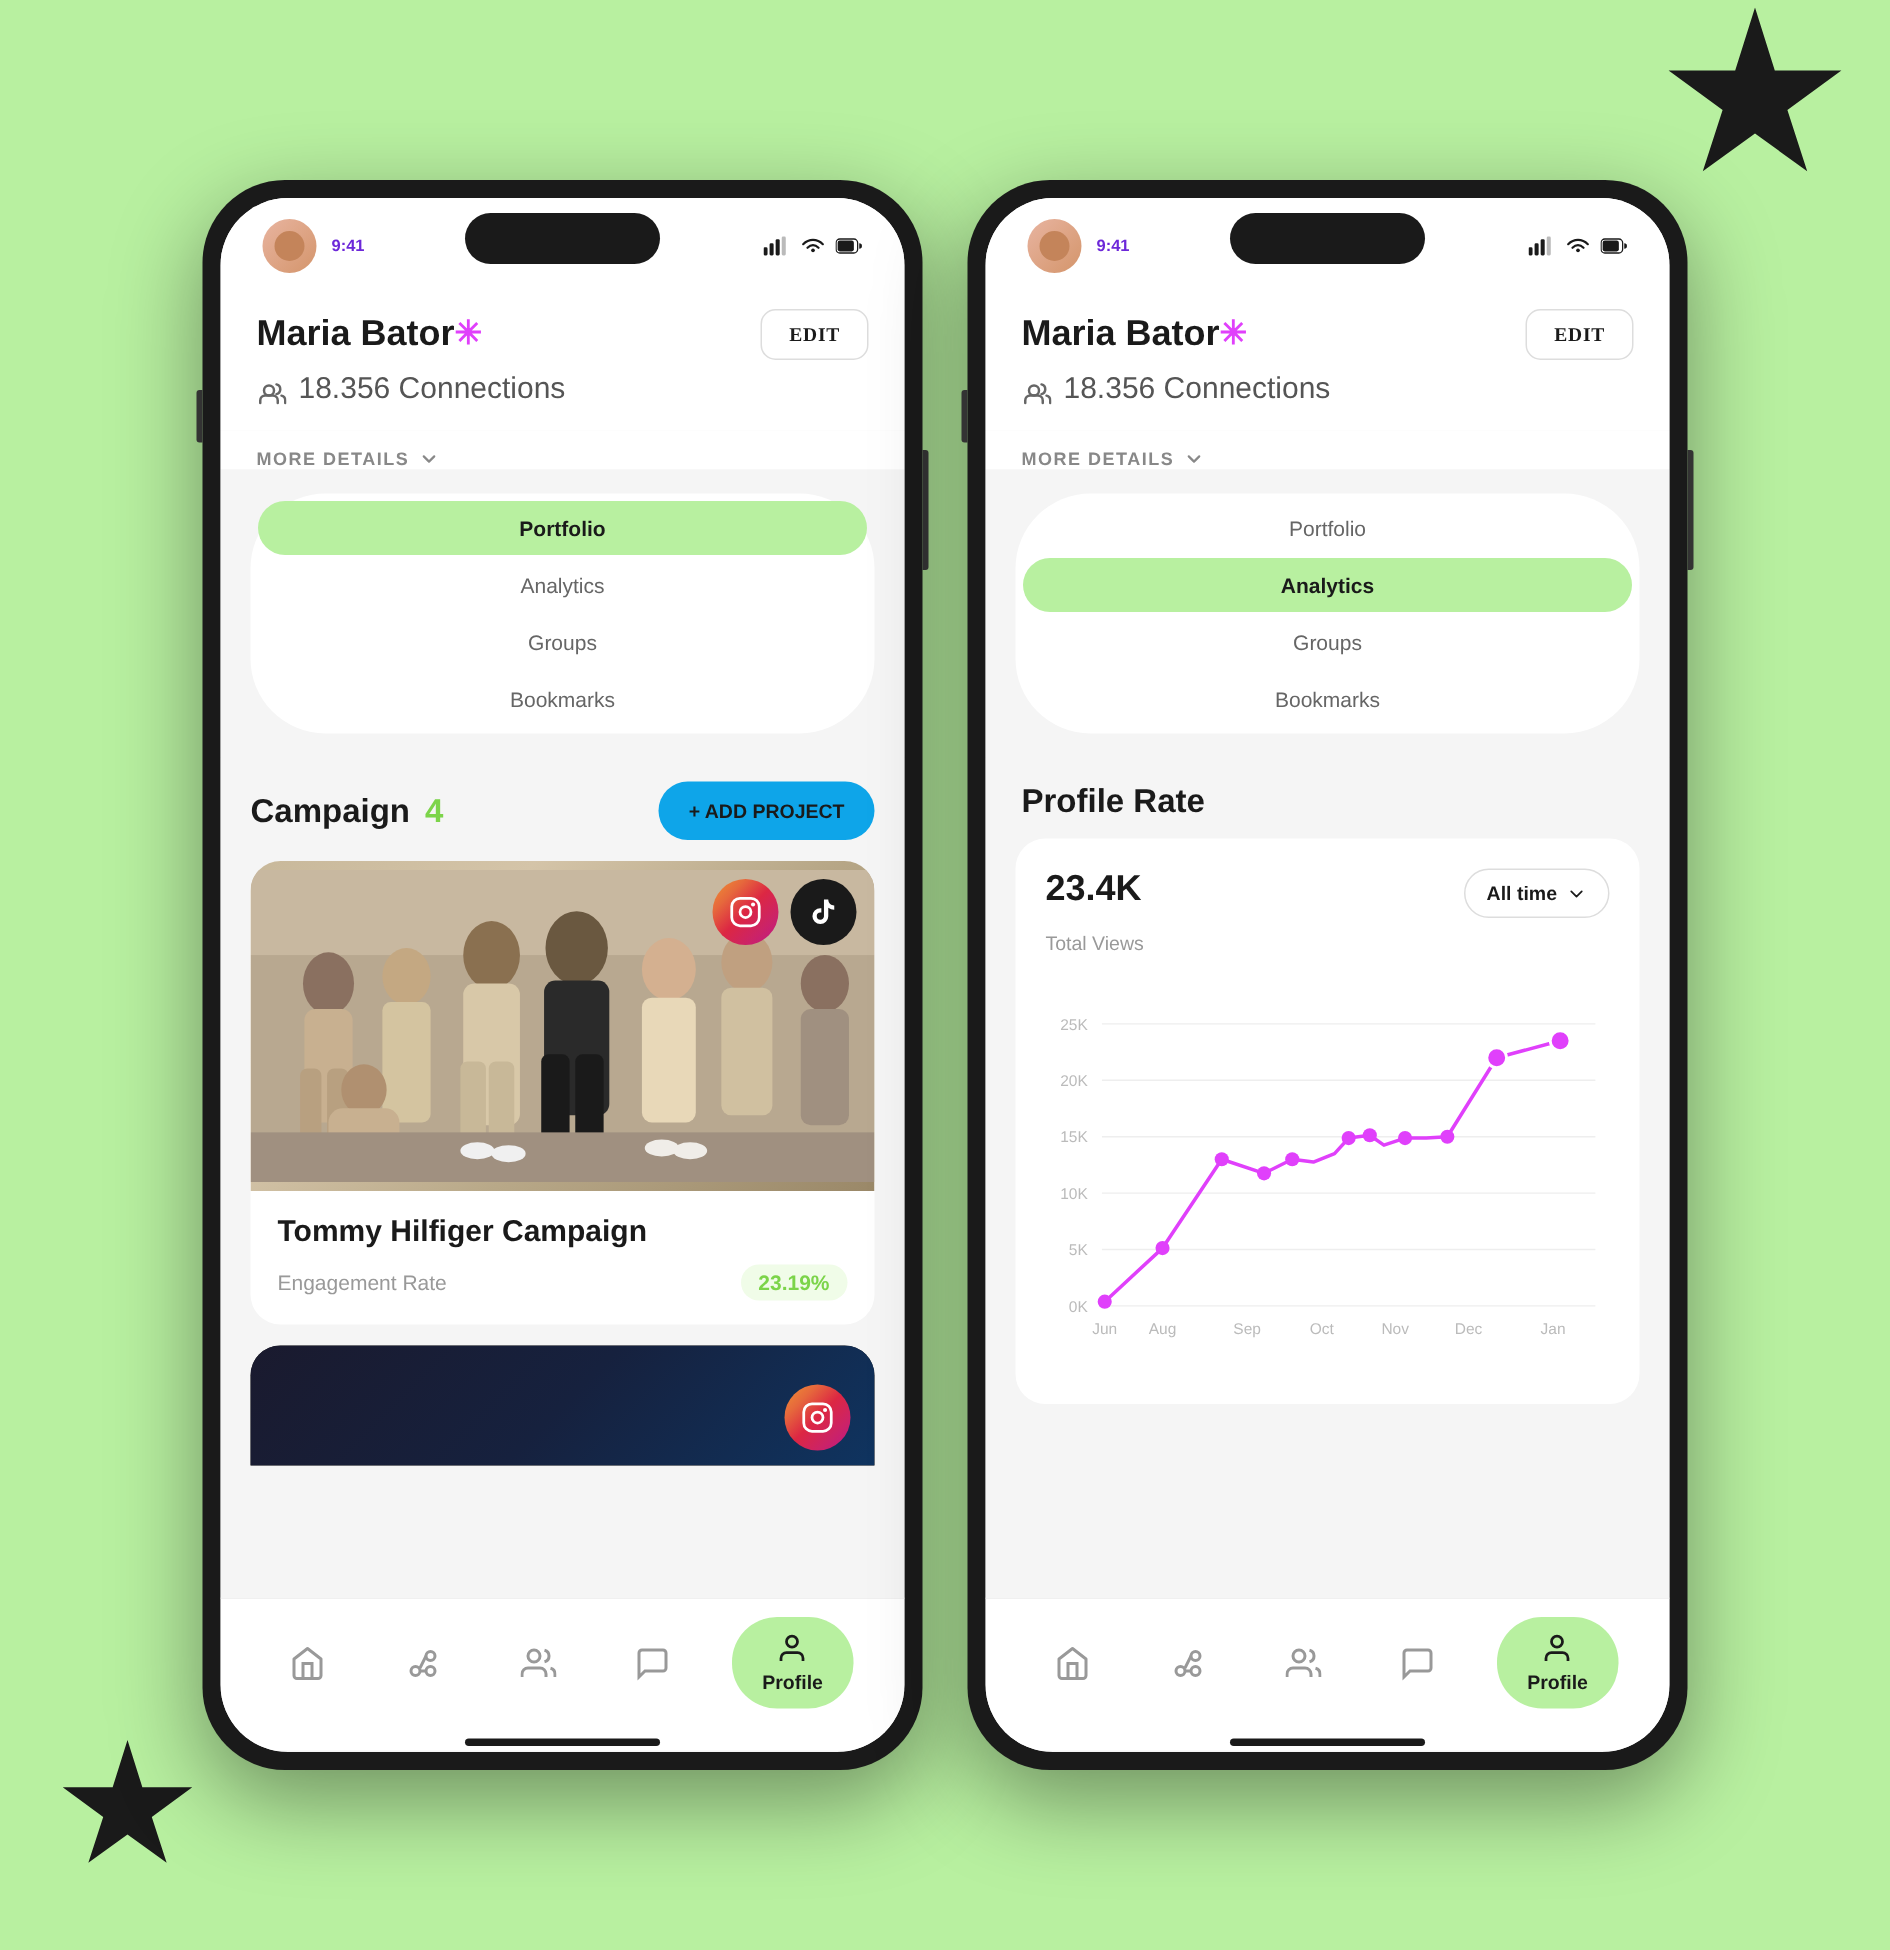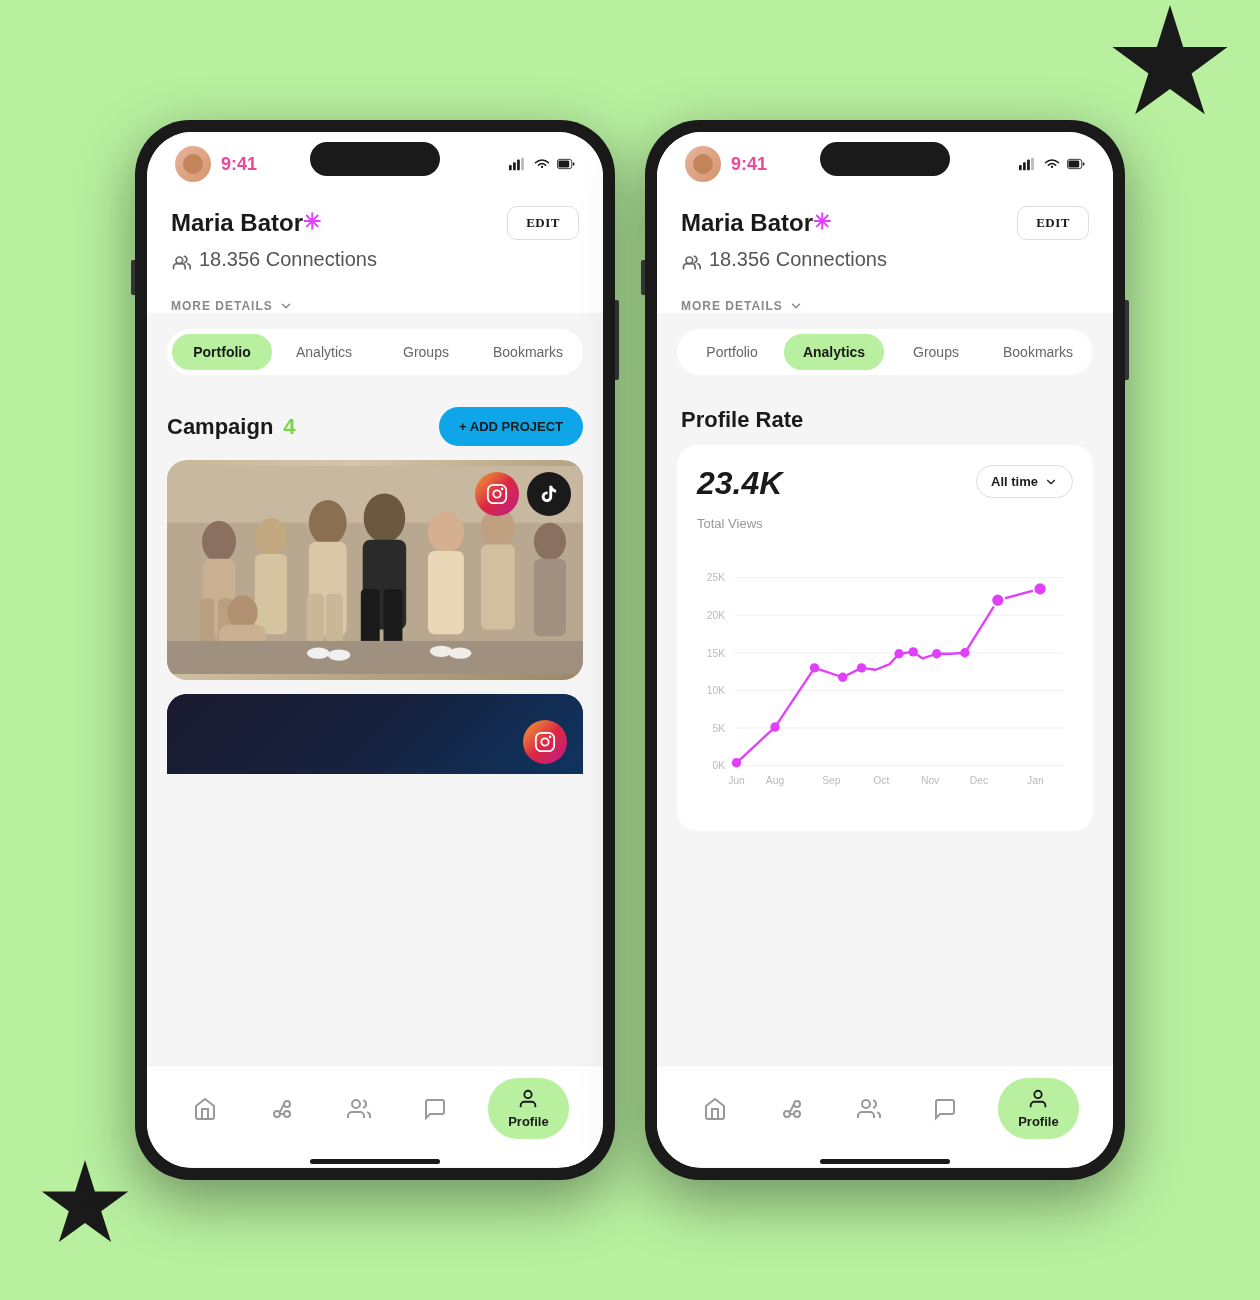--- a/index.html
+++ b/index.html
@@ -88,23 +88,23 @@
     
     .status-bar {
       display: flex;
       justify-content: space-between;
       align-items: center;
       padding: 14px 28px 8px;
       background: white;
       position: relative;
     }
     .status-time {
-      font-size: 18px;
-      font-weight: 700;
-      color: #ec4899;
+      font-size: 11px;
+      font-weight: 700;
+      color: #6d28d9;
     }
     .status-icons {
       display: flex;
       align-items: center;
       gap: 6px;
     }
     .status-icons svg {
       width: 18px; height: 18px;
     }
 
@@ -196,20 +196,21 @@
     .tabs-section {
       background: #f5f5f5;
       padding: 16px 20px;
     }
     .tabs-container {
       background: white;
       border-radius: 50px;
       padding: 5px;
       display: flex;
       gap: 2px;
+      flex-direction: column;
     }
     .tab-item {
       flex: 1;
       text-align: center;
       padding: 10px 6px;
       border-radius: 40px;
       font-size: 14px;
       font-weight: 500;
       color: #666;
       cursor: pointer;
@@ -399,24 +400,23 @@
       margin: 0 20px;
       padding: 20px;
     }
     .chart-header {
       display: flex;
       justify-content: space-between;
       align-items: flex-start;
       margin-bottom: 20px;
     }
     .chart-total {
-      font-size: 32px;
+      font-size: 24px;
       font-weight: 800;
       color: #1a1a1a;
-      font-style: italic;
     }
     .chart-subtitle {
       font-size: 13px;
       color: #999;
       margin-top: 14px;
     }
     .time-filter {
       border: 1.5px solid #ddd;
       background: white;
       padding: 8px 14px;
@@ -577,20 +577,27 @@
                   <circle cx="17.5" cy="6.5" r="1.5" fill="white"></circle>
                 </svg>
               </div>
               <div class="social-icon-circle tiktok-icon">
                 <svg width="20" height="20" viewBox="0 0 24 24" fill="white">
                   <path d="M19.59 6.69a4.83 4.83 0 01-3.77-4.25V2h-3.45v13.67a2.89 2.89 0 01-2.88 2.5 2.89 2.89 0 01-2.89-2.89 2.89 2.89 0 012.89-2.89c.28 0 .54.04.79.1V9.01a6.27 6.27 0 00-.79-.05 6.34 6.34 0 00-6.34 6.34 6.34 6.34 0 006.34 6.34 6.34 6.34 0 006.33-6.34V8.69a8.18 8.18 0 004.78 1.52V6.75a4.85 4.85 0 01-1.01-.06z"></path>
                 </svg>
               </div>
             </div>
           </div>
+          <div class="project-info">
+            <div class="project-name">Tommy Hilfiger Campaign</div>
+            <div class="engagement-row">
+              <span class="engagement-label">Engagement Rate</span>
+              <span class="engagement-value">23.19%</span>
+            </div>
+          </div>
         </div>
 
         <div class="project-card-partial">
           <div class="project-partial-gradient"></div>
           <div style="position:absolute;bottom:10px;right:16px;">
             <div style="width:44px;height:44px;border-radius:50%;background:linear-gradient(135deg,#f09433,#e6683c,#dc2743,#cc2366,#bc1888);display:flex;align-items:center;justify-content:center;">
               <svg width="22" height="22" viewBox="0 0 24 24" fill="white">
                 <rect x="2" y="2" width="20" height="20" rx="6" stroke="white" stroke-width="2" fill="none"></rect>
                 <circle cx="12" cy="12" r="4" stroke="white" stroke-width="2" fill="none"></circle>
                 <circle cx="17.5" cy="6.5" r="1.5" fill="white"></circle>

